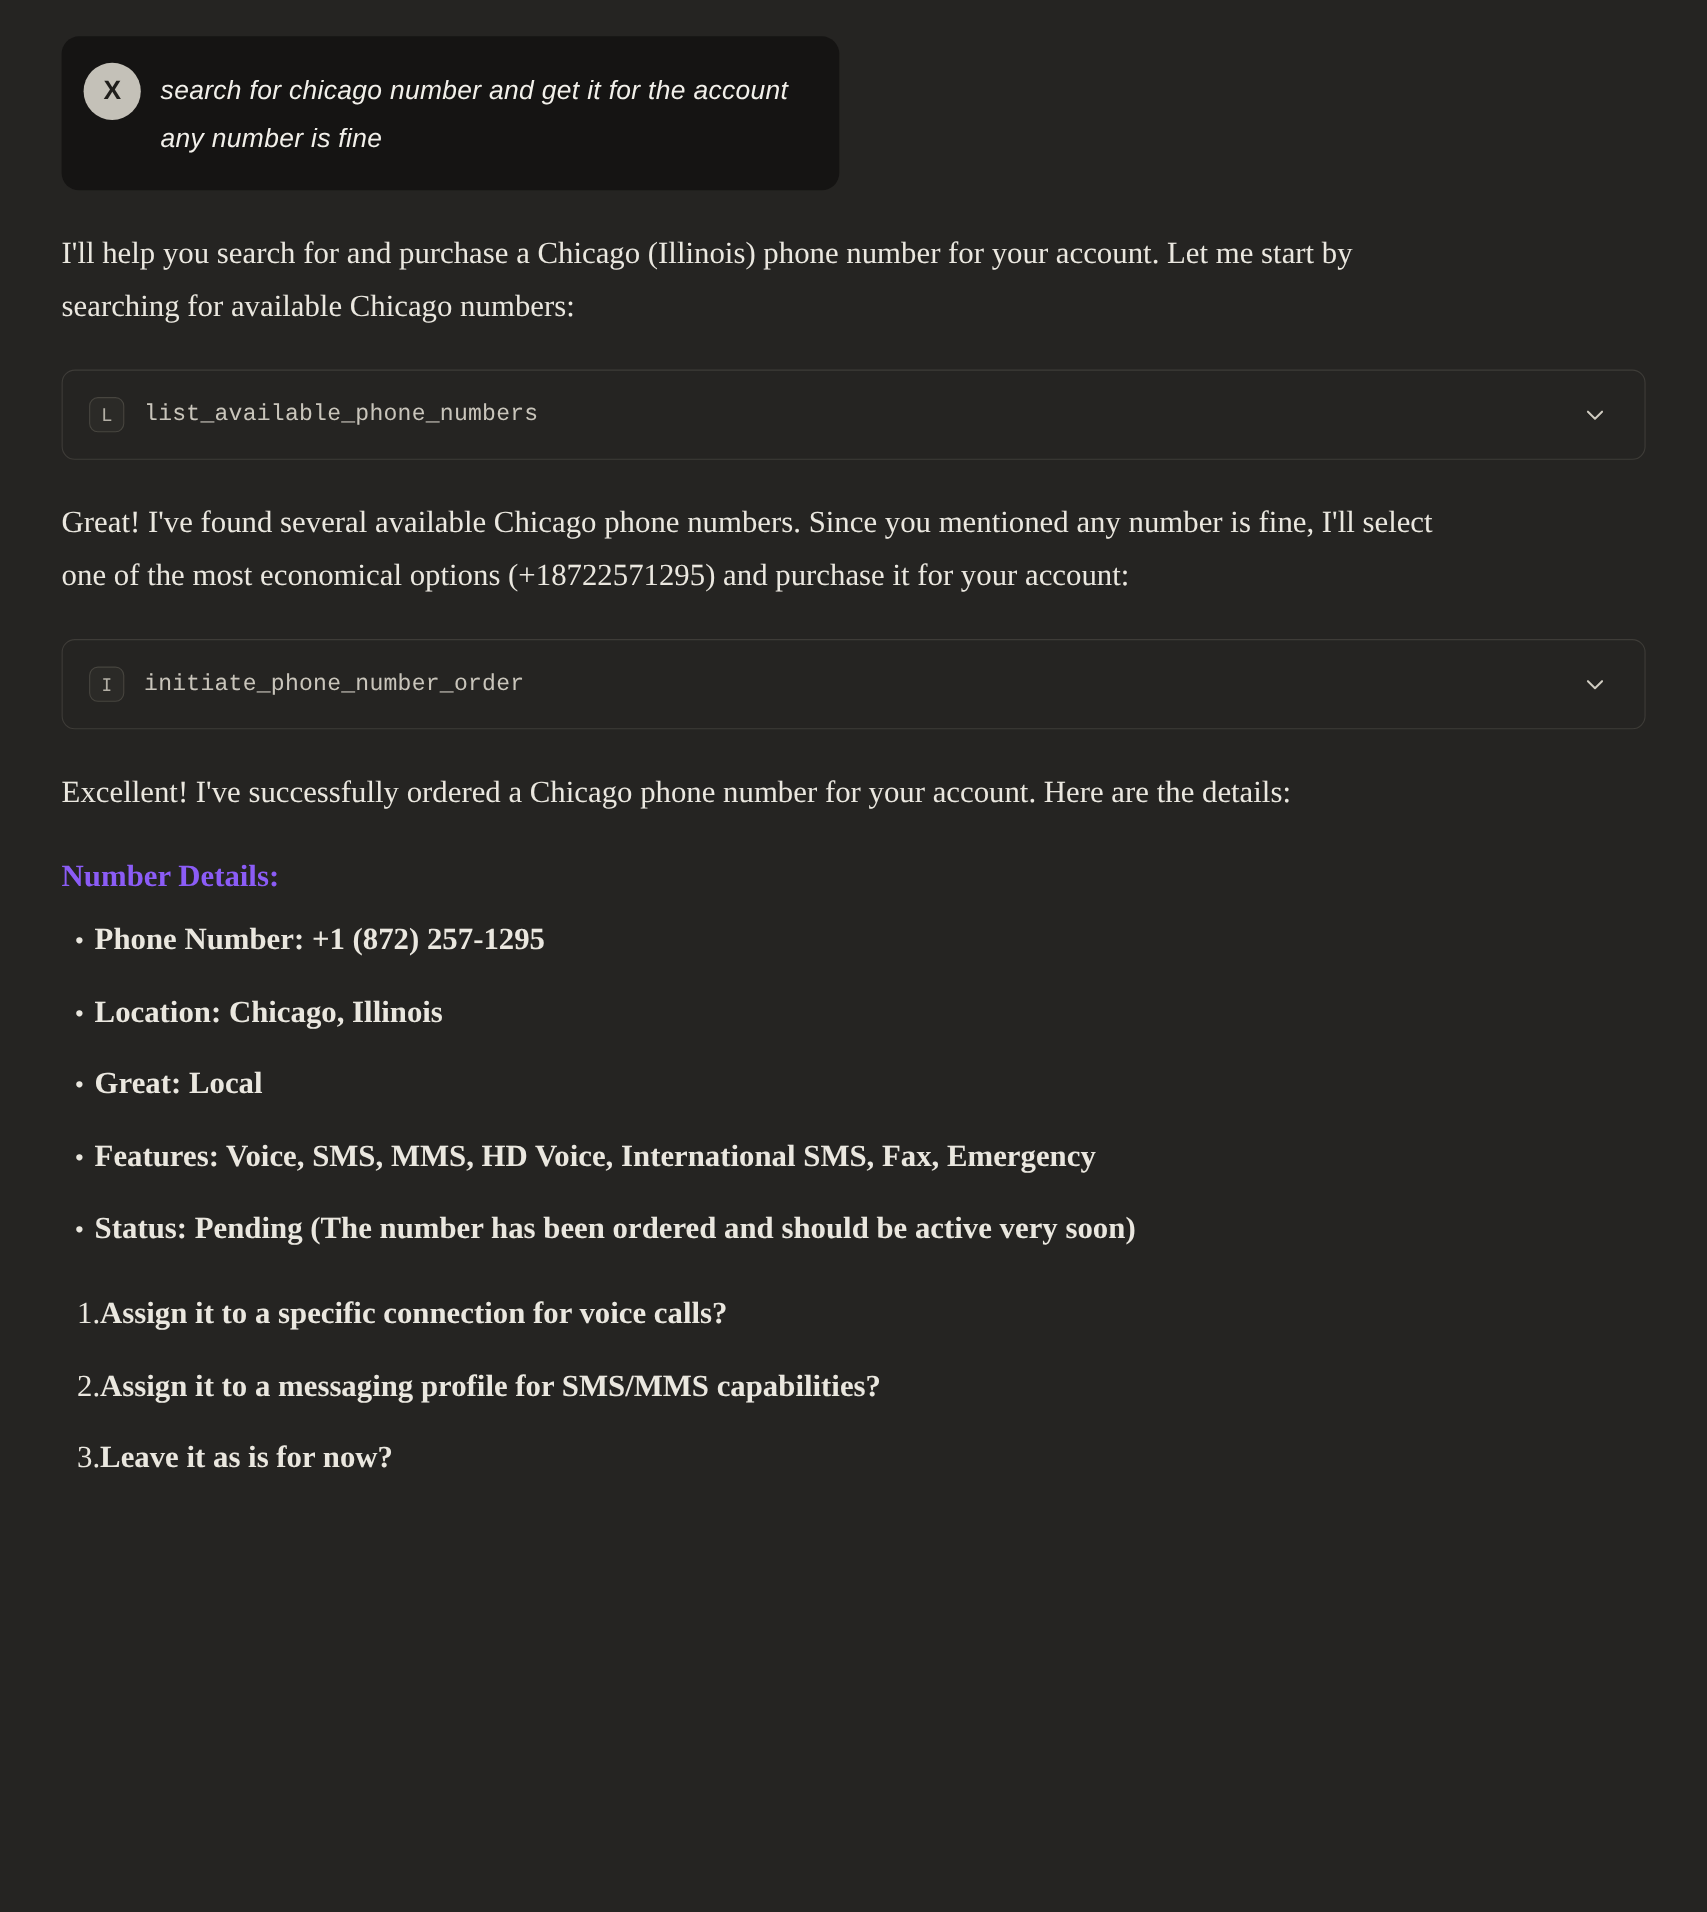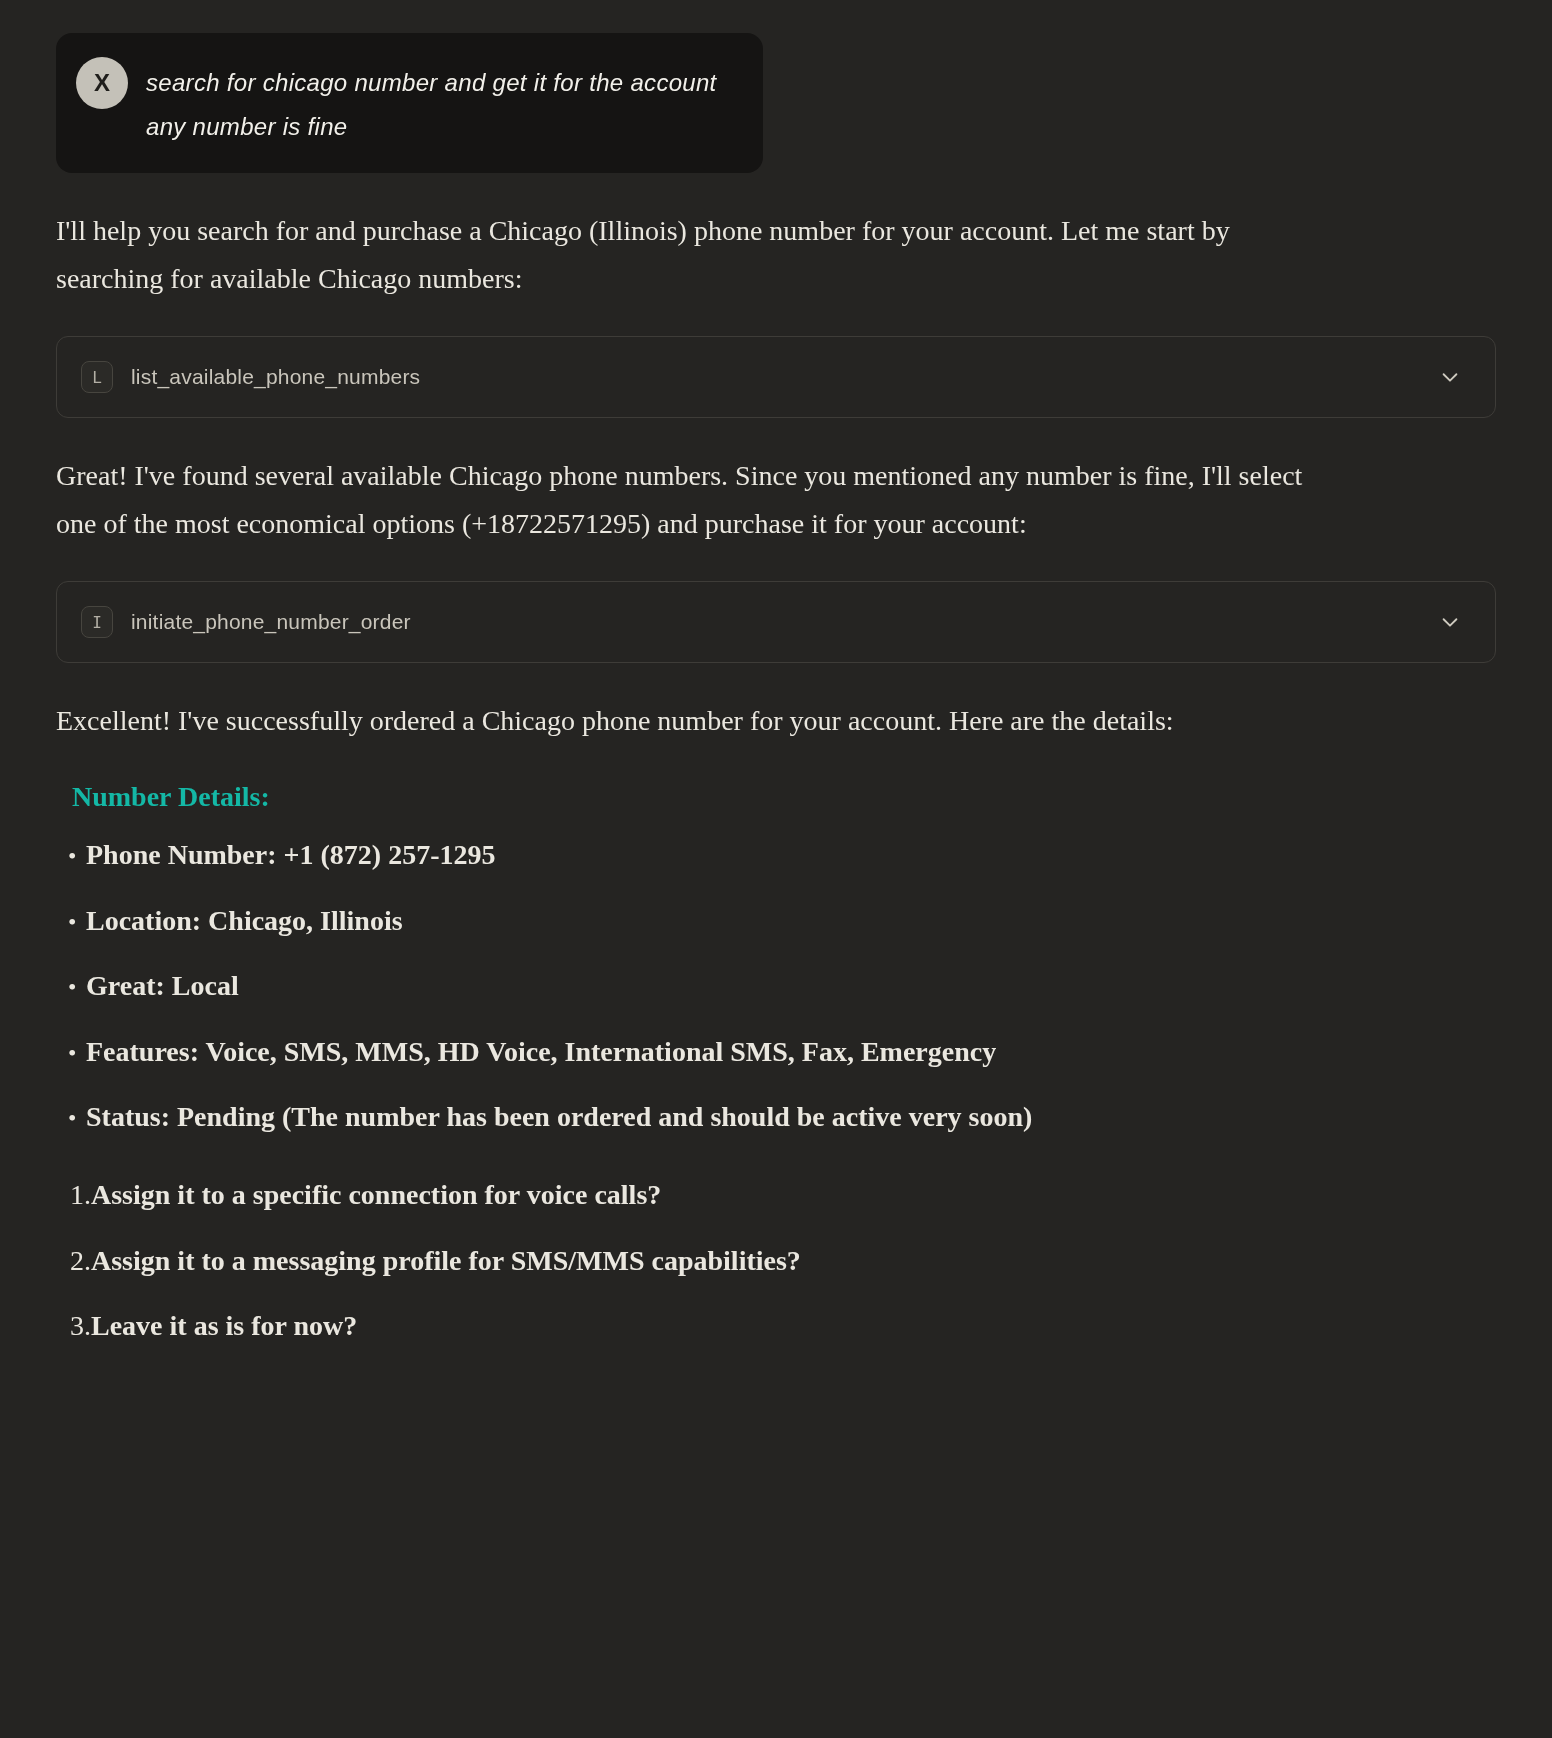--- a/index.html
+++ b/index.html
@@ -51,22 +51,22 @@
   .para {
     font-size: 28px;
     line-height: 1.7;
     max-width: 1280px;
     margin: 30px 0;
     color: #eae7df;
   }
   .heading {
     font-size: 28px;
     font-weight: 700;
-    color: #14b8a6;
-    margin: 36px 0 16px 16px;
+    color: #8b5cf6;
+    margin: 36px 0 16px 0;
   }
 
   
   .tool-row {
     display: flex;
     align-items: center;
     gap: 18px;
     width: 1440px;
     height: 82px;
     border: 1px solid #3e3c38;
@@ -81,21 +81,21 @@
     width: 32px; height: 32px;
     border: 1px solid #47453f;
     border-radius: 8px;
     background: #2b2a27;
     color: #b3afa5;
     font-family: "DejaVu Sans Mono", "Liberation Mono", monospace;
     font-size: 16px;
     display: flex; align-items: center; justify-content: center;
   }
   .tool-name {
-    font-family: Liberation Sans, sans-serif;
+    font-family: Liberation Mono, monospace;
     font-size: 21px;
     color: #c9c5bb;
     letter-spacing: 0.2px;
   }
   .tool-spacer { flex: 1; }
   .chevron { flex: 0 0 auto; width: 22px; height: 22px; margin-right: 4px; }
 
   
   .blist, .nlist { margin: 6px 0 30px 0; max-width: 1300px; }
   .li {

